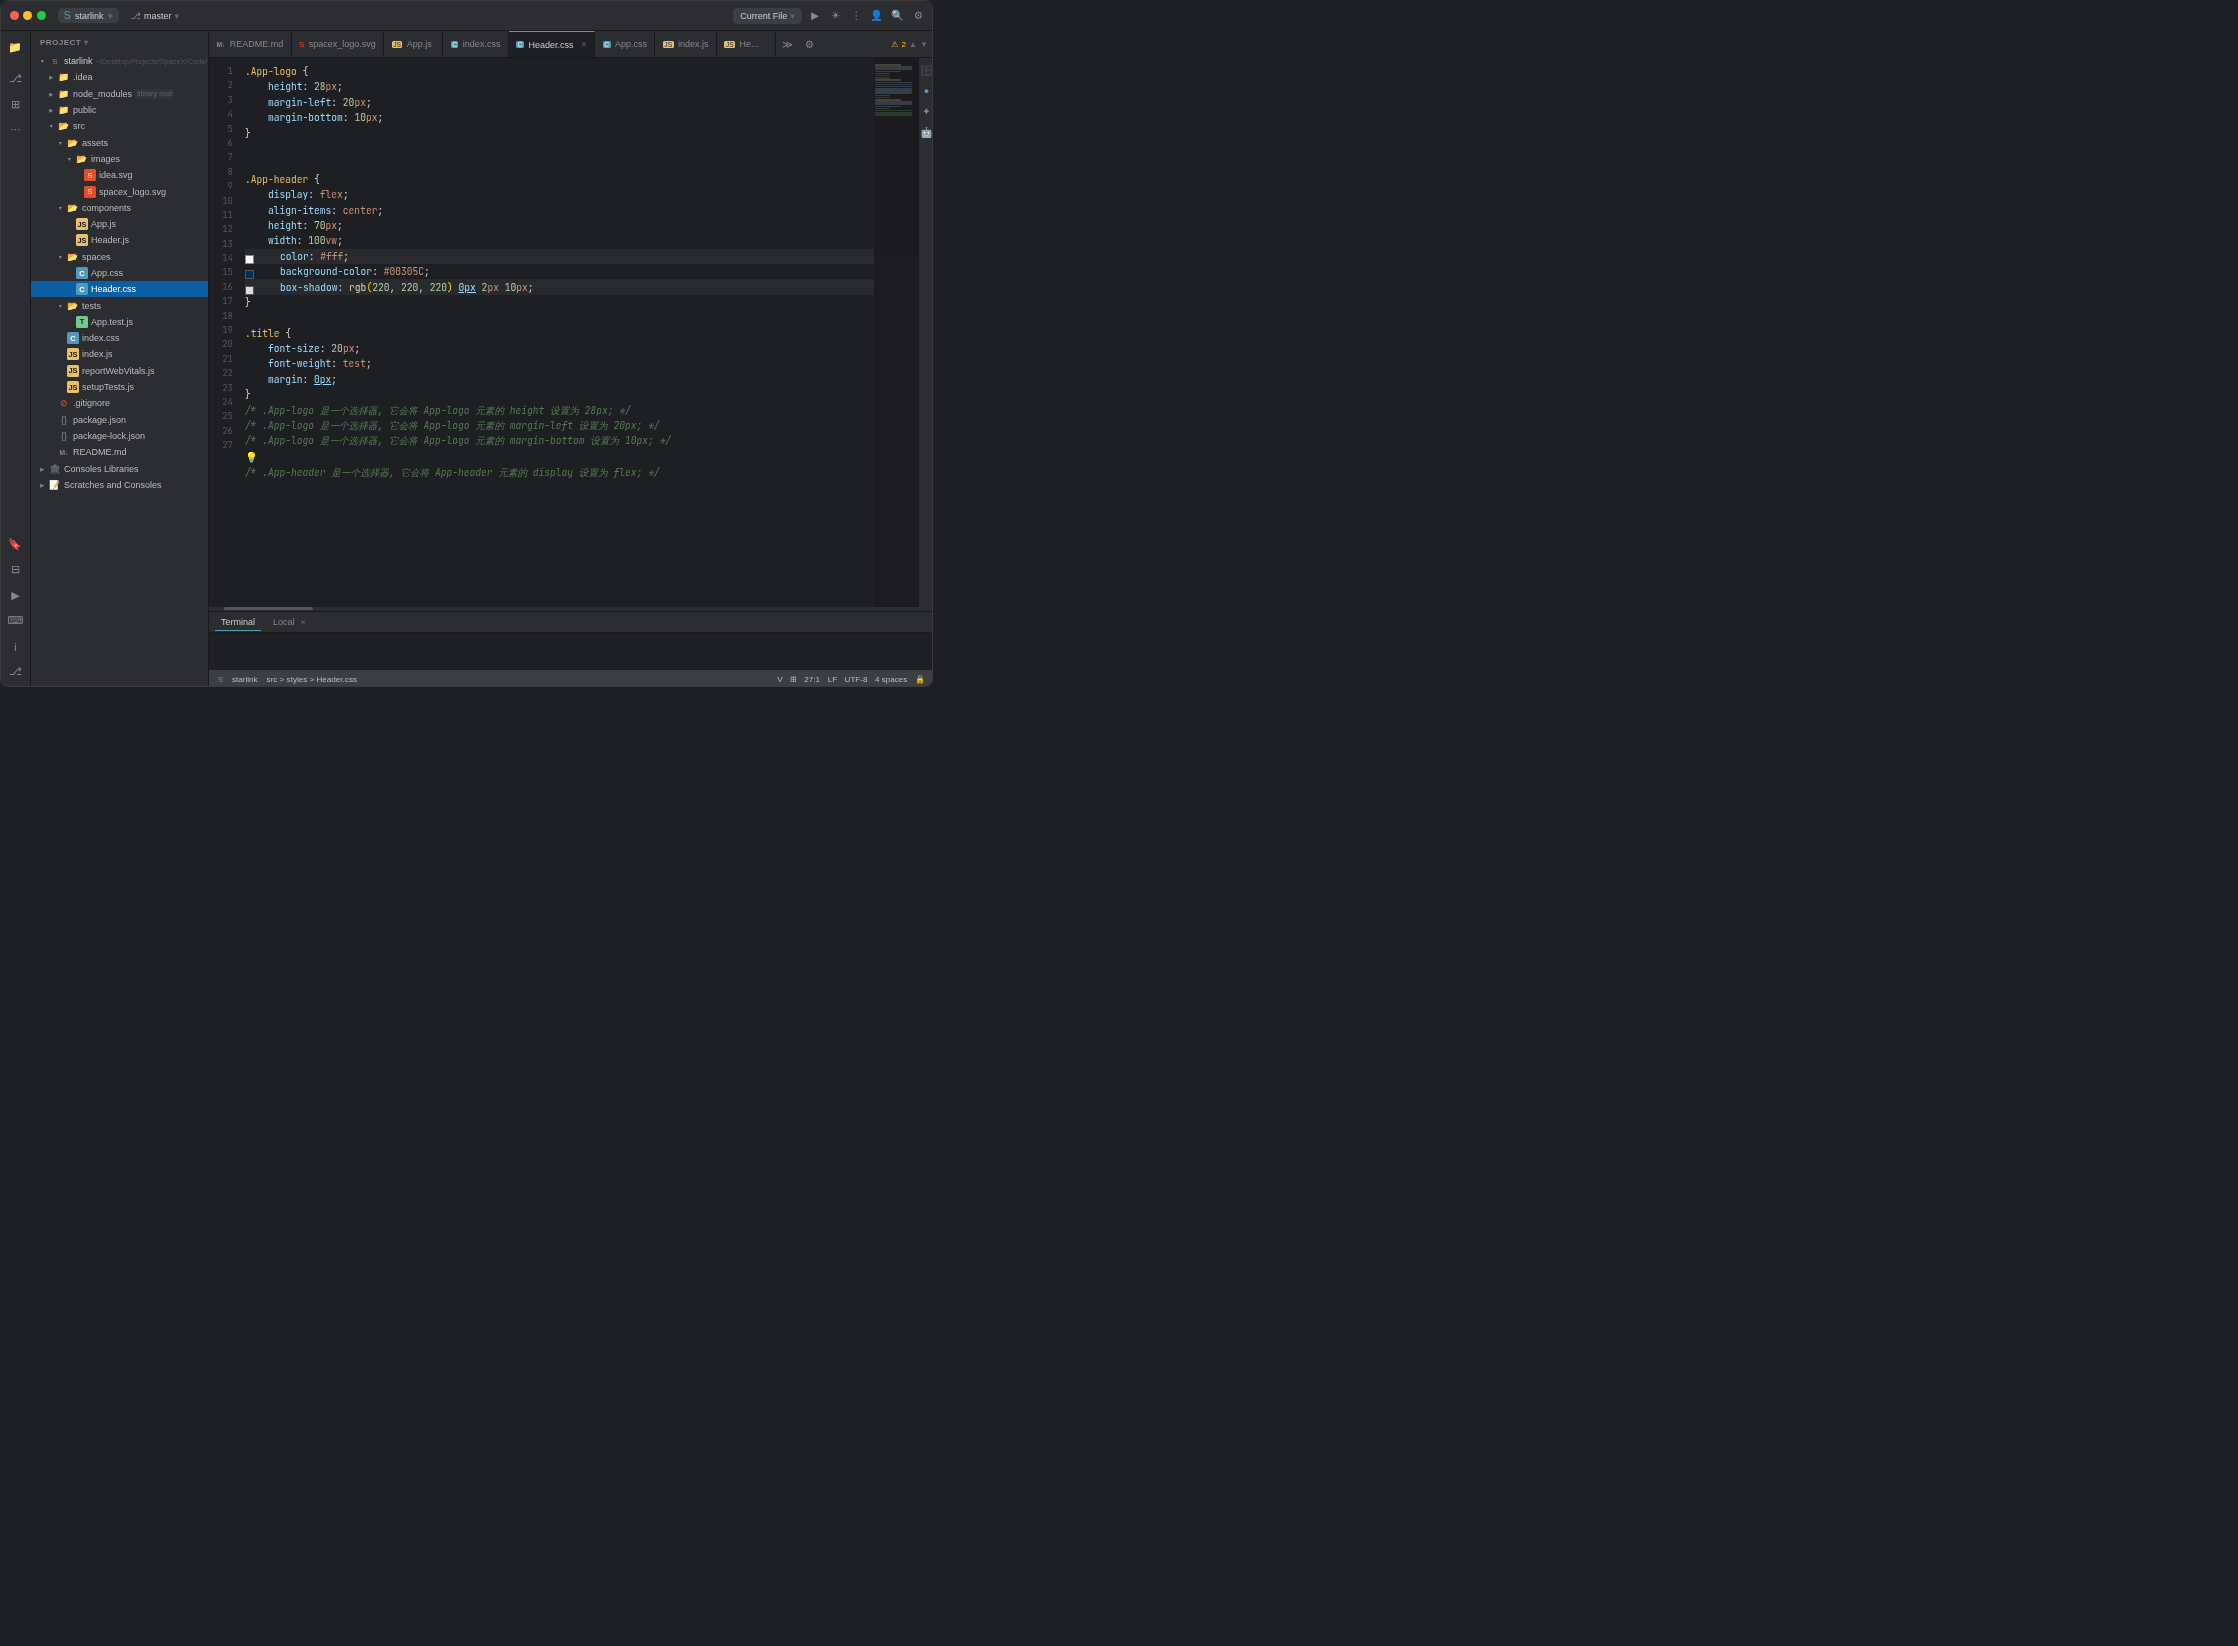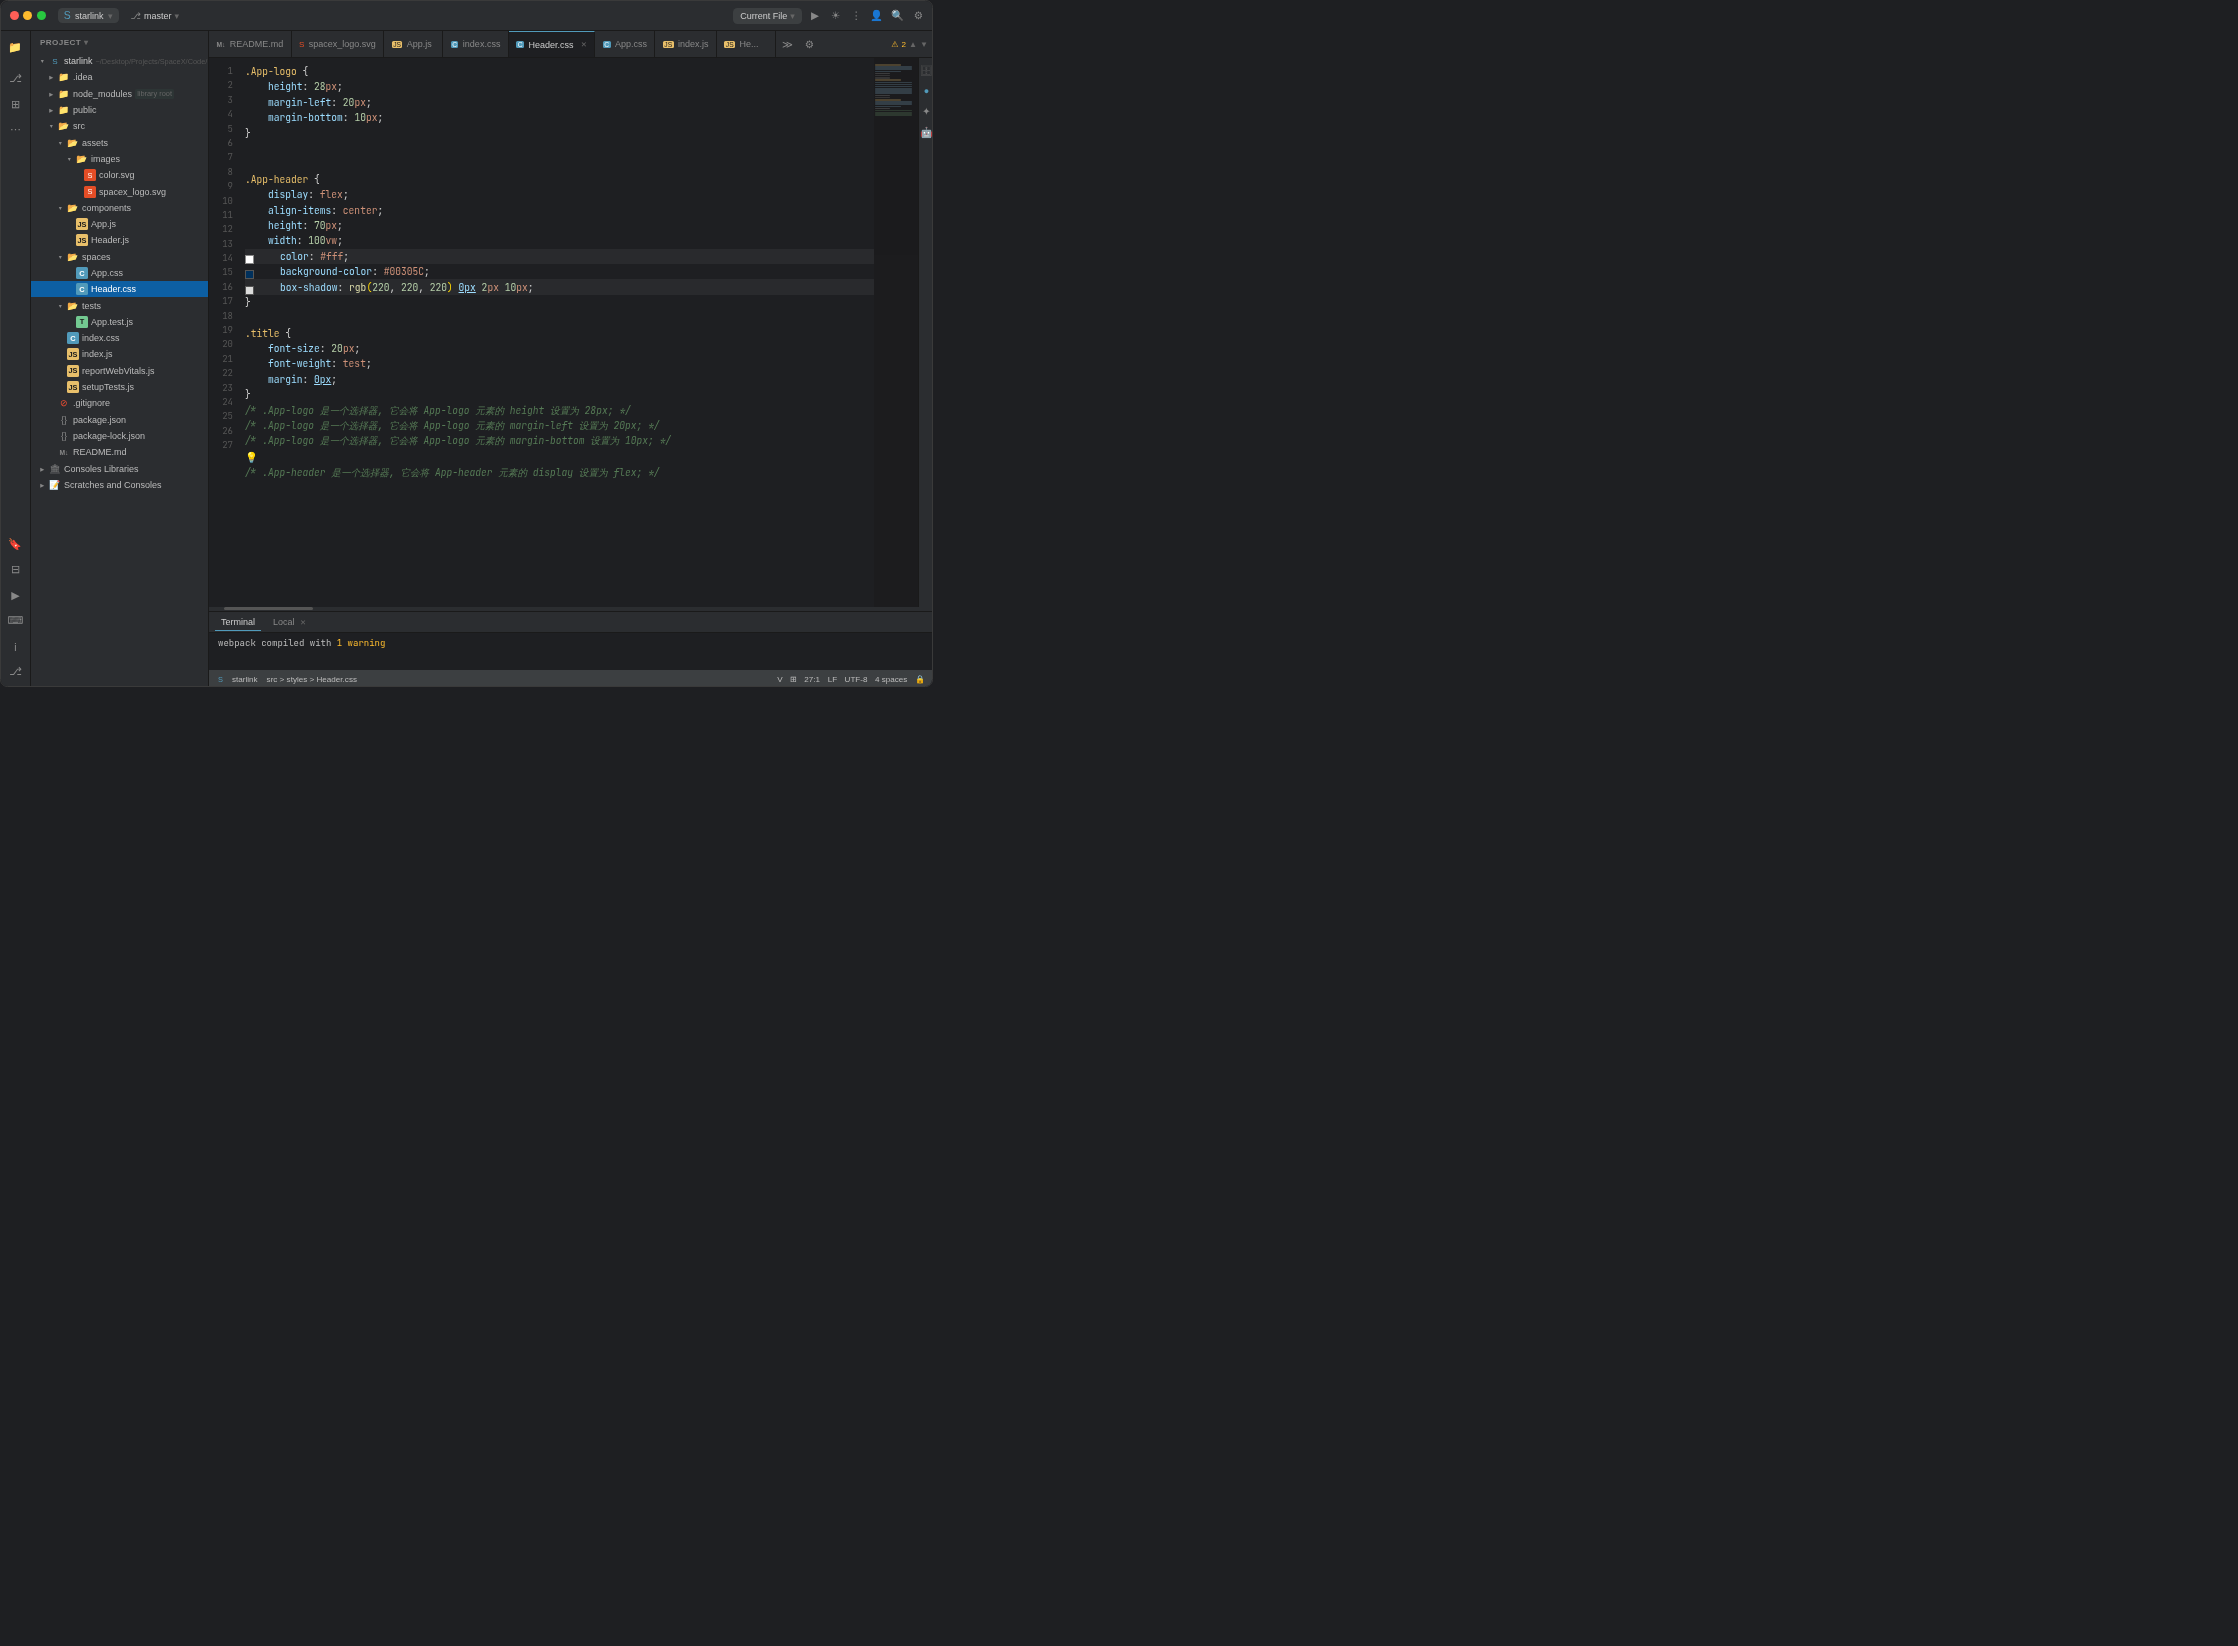--- a/index.html
+++ b/index.html
@@ -485,21 +485,21 @@
 
         <div class="tree-item" style="--indent:33px">
           <span class="tree-arrow chevron-down"></span>
           <span class="tree-icon icon-folder-open">📂</span>
           <span>images</span>
         </div>
 
         <div class="tree-item" style="--indent:41px">
           <span class="tree-arrow" style="width:10.4px;"></span>
           <span class="tree-icon icon-svg" style="font-size:7.4px; background:#e44d26; color:#fff; border-radius:1.5px; padding:0 1.5px;">S</span>
-          <span>color.svg</span>
+          <span>idea.svg</span>
         </div>
 
         <div class="tree-item" style="--indent:41px">
           <span class="tree-arrow" style="width:10.4px;"></span>
           <span class="tree-icon icon-svg" style="font-size:7.4px; background:#e44d26; color:#fff; border-radius:1.5px; padding:0 1.5px;">S</span>
           <span>spacex_logo.svg</span>
         </div>
 
         <div class="tree-item" style="--indent:24px">
           <span class="tree-arrow chevron-down"></span>
@@ -783,23 +783,20 @@
       <div class="terminal-area">
         <div class="terminal-tabs">
           <div class="terminal-tab active">
             <span>Terminal</span>
           </div>
           <div class="terminal-tab">
             <span>Local</span>
             <span class="terminal-tab-close">✕</span>
           </div>
         </div>
-        <div class="terminal-content">
-          <span>webpack compiled with </span><span class="terminal-warning">1 warning</span>
-        </div>
       </div>
 
       <div class="status-bar">
         <div class="status-left">
           <div class="status-item">
             <span style="color:#519aba; font-size:7.4px;">S</span>
           </div>
           <div class="status-item">
             <span>starlink</span>
           </div>

